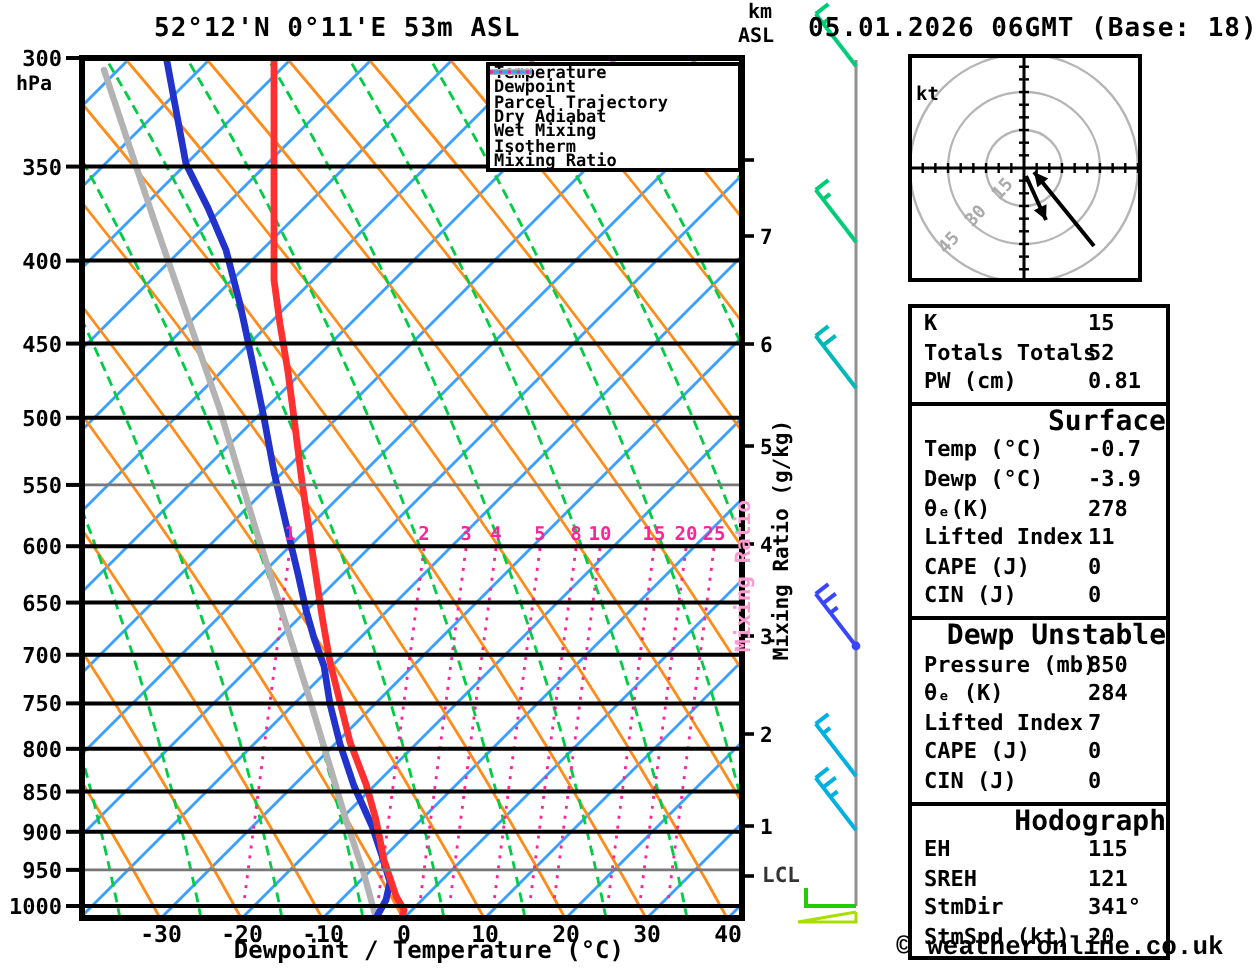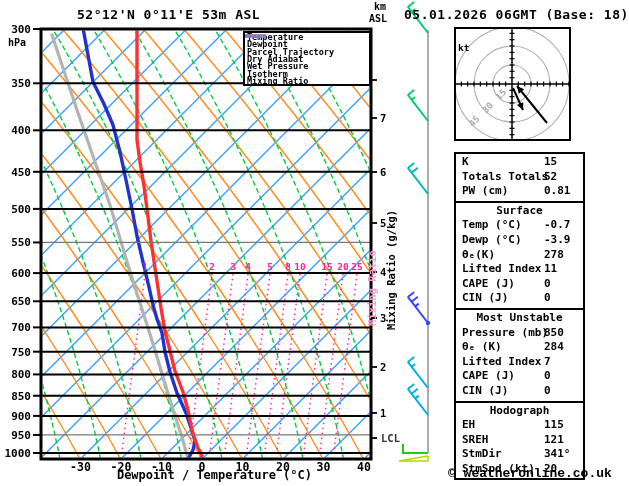--- a/index.html
+++ b/index.html
@@ -12,21 +12,21 @@
   .t12{font-size:12px;}
   #legend{position:absolute;left:243px;top:31px;width:128px;height:55px;background:#fff;
           border:2px solid #000;box-sizing:border-box;padding:1px 0 0 2px;}
   .lrow{display:flex;align-items:center;height:7.3px;}
   .lswatch{width:21px;margin-right:4px;flex:0 0 auto;}
   .ltext{font-size:8.5px;font-weight:bold;line-height:7px;}
   #tables{position:absolute;left:454px;top:152px;width:131px;}
   .tbox{border:2px solid #000;background:#fff;box-sizing:border-box;margin-top:-2px;
         padding:1px 0 2px 0;}
   .tbox:first-child{margin-top:0;}
-  .thead{font-size:11px;font-weight:bold;text-align:center;line-height:14.6px;}
+  .thead{font-size:14px;font-weight:bold;text-align:right;line-height:14.6px;}
   .trow{position:relative;font-size:11px;font-weight:bold;line-height:14.6px;height:14.6px;}
   .trl{position:absolute;left:6px;top:0;}
   .trv{position:absolute;left:88px;top:0;}
   .vert{position:absolute;transform:rotate(-90deg);transform-origin:center;
         font-weight:bold;white-space:nowrap;}
   #mixaxis{left:306px;top:264px;width:170px;text-align:center;font-size:10.5px;color:#000;}
   #mixecho{left:302px;top:282px;width:140px;text-align:center;font-size:10.5px;color:#ff9ad0;}
   #footer{font-size:13px;font-family:Liberation Mono, monospace;}
 </style>
 </head>
@@ -293,21 +293,21 @@
       <div class="lrow">
         <svg width="21" height="6" class="lswatch">
           <line x1="0" y1="3" x2="21" y2="3" stroke="#ff8c1a" stroke-width="1.5"></line>
         </svg>
         <span class="ltext">Dry Adiabat</span>
       </div>
       <div class="lrow">
         <svg width="21" height="6" class="lswatch">
           <line x1="0" y1="3" x2="21" y2="3" stroke="#00cc44" stroke-width="1.5" stroke-dasharray="4 2"></line>
         </svg>
-        <span class="ltext">Wet Pressure</span>
+        <span class="ltext">Wet Mixing</span>
       </div>
       <div class="lrow">
         <svg width="21" height="6" class="lswatch">
           <line x1="0" y1="3" x2="21" y2="3" stroke="#3aa0ff" stroke-width="1.5"></line>
         </svg>
         <span class="ltext">Isotherm</span>
       </div>
       <div class="lrow">
         <svg width="21" height="6" class="lswatch">
           <line x1="0" y1="3" x2="21" y2="3" stroke="#ff2299" stroke-width="1.5" stroke-dasharray="1.5 3"></line>
@@ -359,21 +359,21 @@
         <div class="trow">
           <span class="trl">CAPE (J)</span>
           <span class="trv">0</span>
         </div>
         <div class="trow">
           <span class="trl">CIN (J)</span>
           <span class="trv">0</span>
         </div>
       </div>
       <div class="tbox">
-        <div class="thead">Most Unstable</div>
+        <div class="thead">Dewp Unstable</div>
         <div class="trow">
           <span class="trl">Pressure (mb)</span>
           <span class="trv">850</span>
         </div>
         <div class="trow">
           <span class="trl">θₑ (K)</span>
           <span class="trv">284</span>
         </div>
         <div class="trow">
           <span class="trl">Lifted Index</span>

